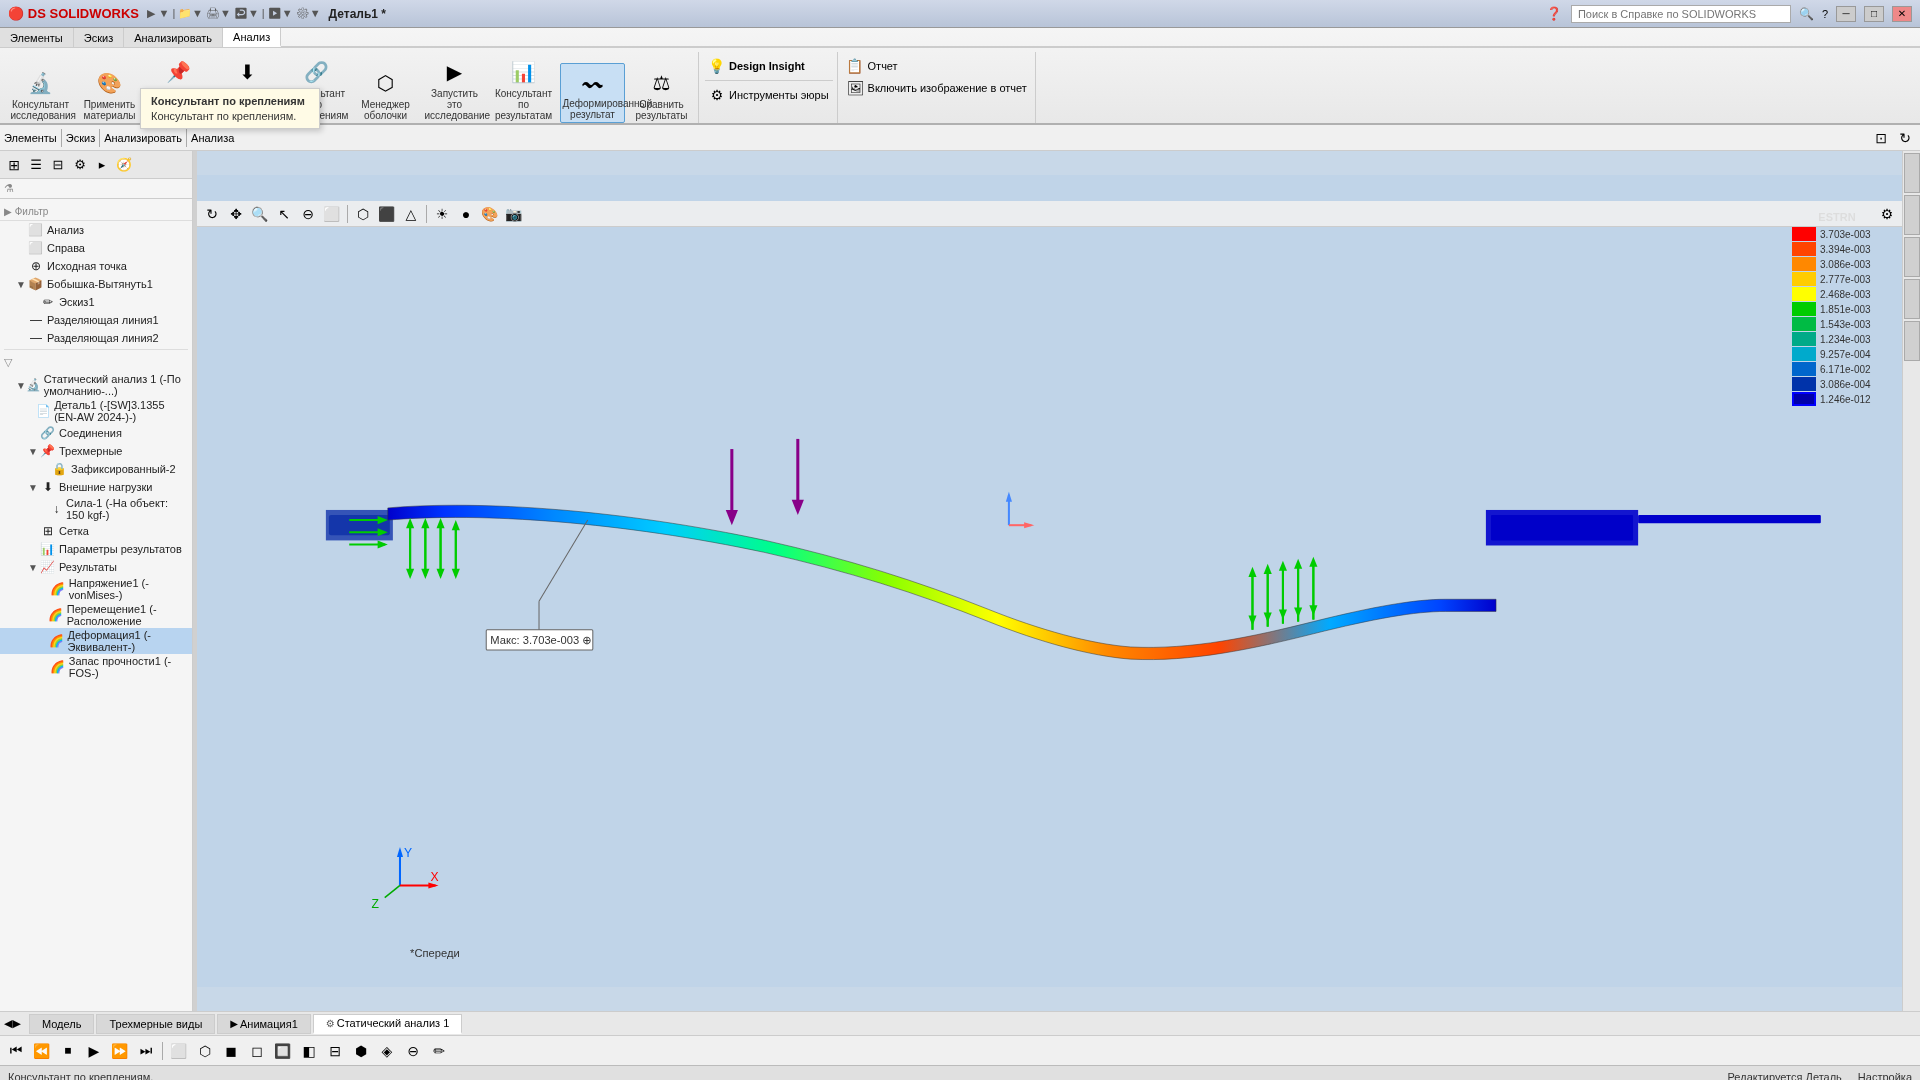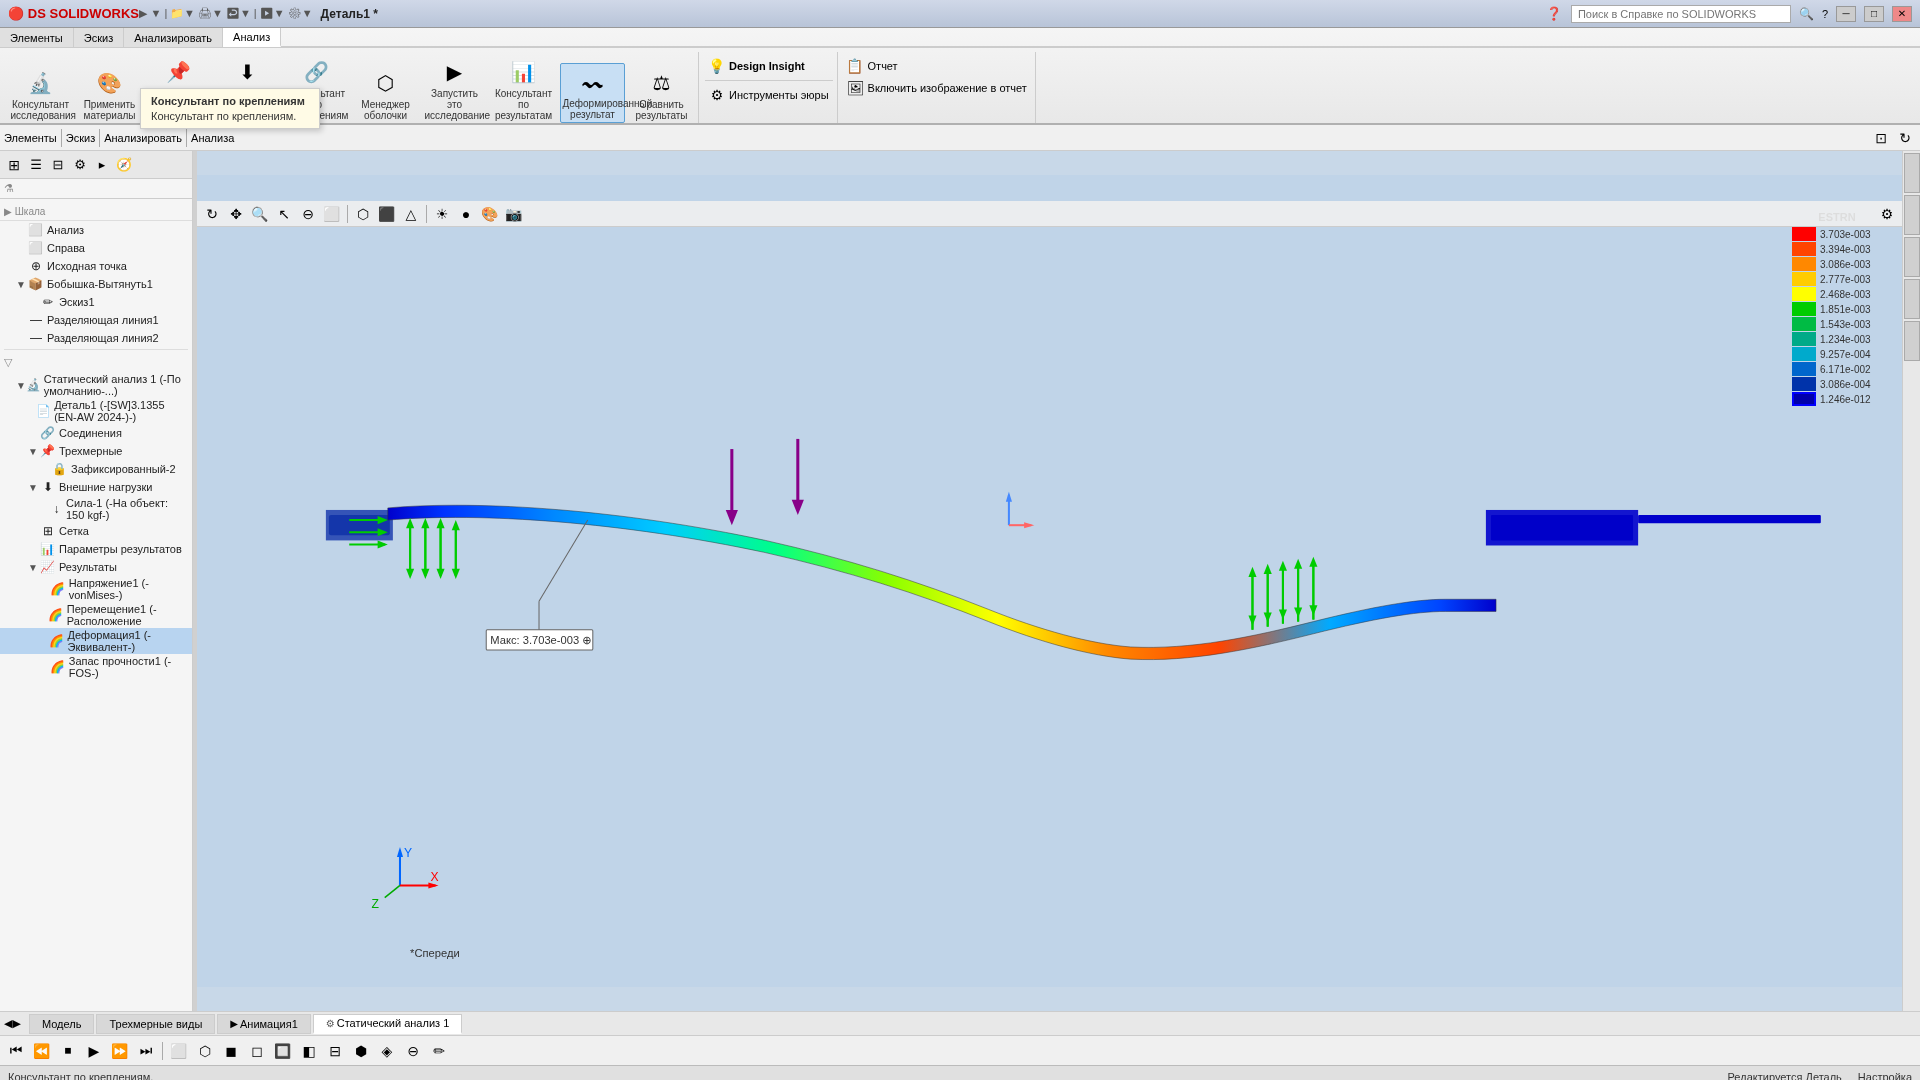--- a/index.html
+++ b/index.html
@@ -11,21 +11,21 @@
       background: linear-gradient(to bottom, #d0d8e8, #b8c4d8);
       display: flex;
       align-items: center;
       padding: 0 8px;
       border-bottom: 1px solid #999;
     }
     #titlebar .logo {
       color: #c00;
       font-weight: bold;
       font-size: 13px;
-      margin-right: 0;
+      margin-right: 8px;
     }
     #titlebar .title-right {
       display: flex;
       align-items: center;
       gap: 8px;
       font-size: 11px;
     }
     #titlebar .search-box {
       background: white;
       border: 1px solid #aaa;
@@ -584,21 +584,21 @@
     </div>
 
     <div style="display:flex; align-items:center; padding: 2px 4px; border-bottom:1px solid #ccc; height:20px;">
       <span style="font-size:11px; color:#888;">⚗</span>
     </div>
 
     <div id="tree" class="scrollbar-thin">
 
       <div style="display:flex; align-items:center; height:18px; padding: 0 4px; font-size:10px; color:#888; border-bottom:1px solid #ddd;">
         <span style="cursor:pointer;">▶</span>
-        <span style="margin-left:3px;">Шкала</span>
+        <span style="margin-left:3px;">Фильтр</span>
       </div>
 
       <div class="tree-item tree-indent-1">
         <span class="expand"></span>
         <span class="tree-icon">⬜</span>
         <span class="tree-label">Анализ</span>
       </div>
       <div class="tree-item tree-indent-1">
         <span class="expand"></span>
         <span class="tree-icon">⬜</span>

